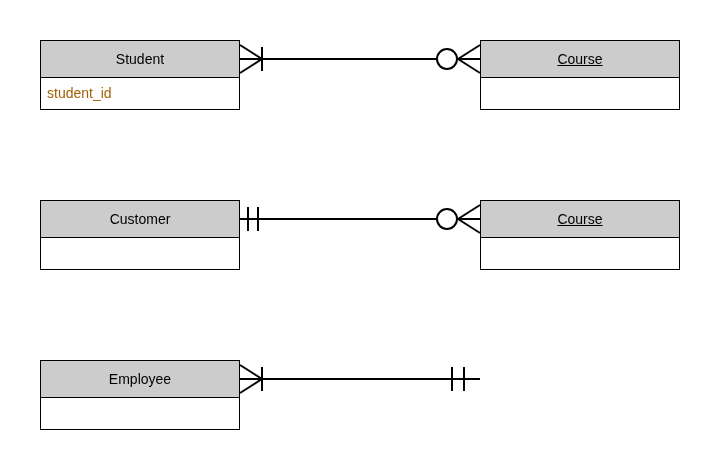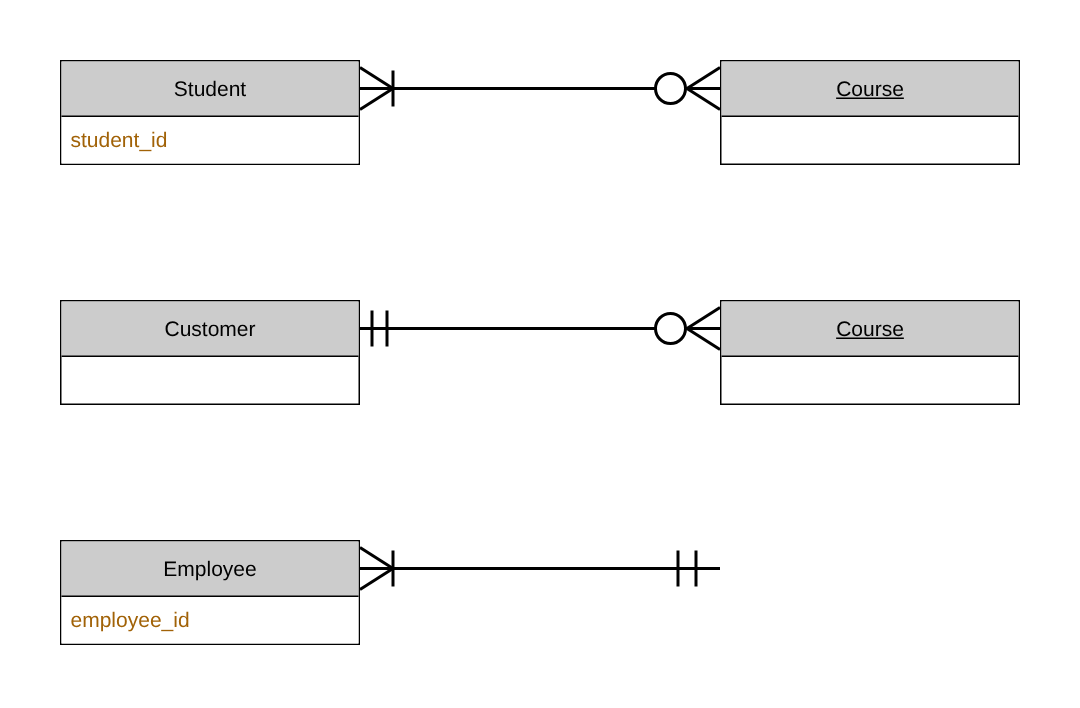--- a/index.html
+++ b/index.html
@@ -136,21 +136,20 @@
 
     <div class="entity-box right">
       <div class="entity-header">Course</div>
     </div>
   </div>
 
   <div class="relationship-row" style="top:360px;">
 
     <div class="entity-box left">
       <div class="entity-header">Employee</div>
-      <div class="entity-attr">employee_id</div>
     </div>
 
     <div class="connector">
       <svg class="conn-svg" width="260" height="40" viewBox="0 0 260 40">
         <line x1="10" y1="19" x2="250" y2="19" stroke="#000000" stroke-width="2"></line>
 
         <g stroke="#000000" stroke-width="2" fill="none">
           <line x1="10" y1="5" x2="32" y2="19"></line>
           <line x1="10" y1="19" x2="32" y2="19"></line>
           <line x1="10" y1="33" x2="32" y2="19"></line>

